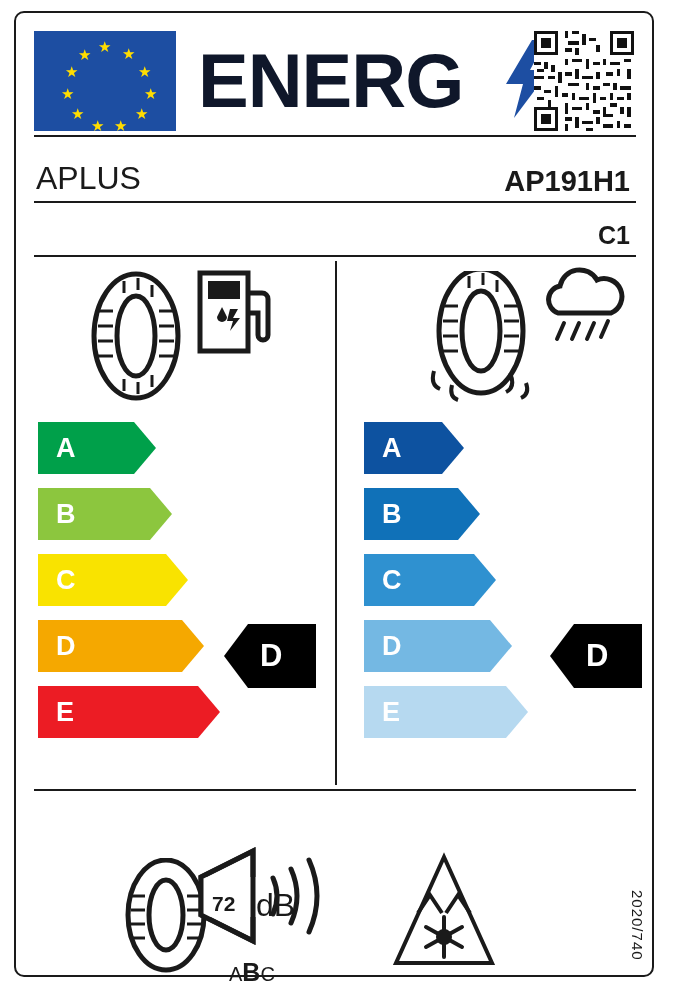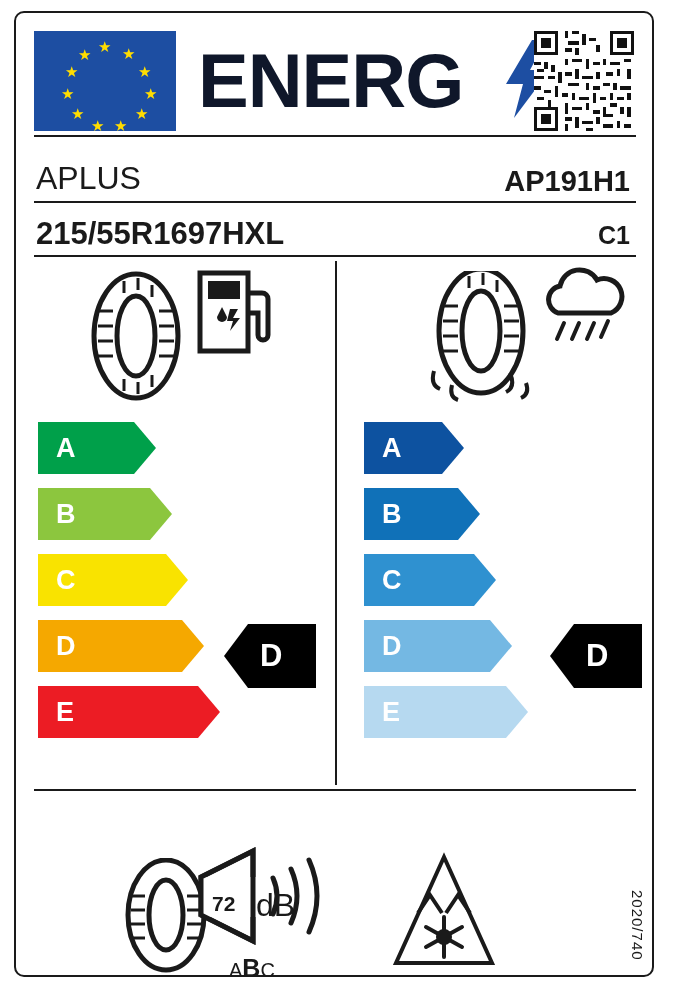--- a/index.html
+++ b/index.html
@@ -178,21 +178,21 @@
     left: 240px;
     top: 878px;
     font-size: 32px;
     line-height: 28px;
   }
   .noise-classes {
     position: absolute;
     left: 213px;
     top: 944px;
     font-size: 20px;
-    line-height: 22px;
+    line-height: 30px;
   }
   .noise-classes b { font-size: 25px; }
 
   .date-vertical {
     position: absolute;
     right: 6px;
     bottom: 14px;
     font-size: 15px;
     color: #1a1a1a;
     writing-mode: vertical-rl;
@@ -315,21 +315,20 @@
   </div>
 
   <div class="hline" style="top:122px;"></div>
   <div class="hline" style="top:188px;"></div>
   <div class="hline" style="top:242px;"></div>
   <div class="hline" style="top:776px;"></div>
   <div class="vline" style="left:319px;top:248px;height:524px;"></div>
 
   <div class="brand">APLUS</div>
   <div class="model">AP191H1</div>
-  <div class="tyre-size">215/55R1697HXL</div>
   <div class="tyre-class">C1</div>
 
   <div class="pictos">
 
     <svg style="position:absolute;left:70px;top:10px;" width="100" height="130" viewBox="0 0 100 130">
       <ellipse cx="50" cy="65" rx="42" ry="62" fill="#ffffff" stroke="#1a1a1a" stroke-width="5"></ellipse>
       <ellipse cx="50" cy="65" rx="19" ry="40" fill="#ffffff" stroke="#1a1a1a" stroke-width="5"></ellipse>
       <g stroke="#1a1a1a" stroke-width="3">
         <line x1="12" y1="40" x2="27" y2="40"></line>
           <line x1="12" y1="55" x2="27" y2="55"></line>

